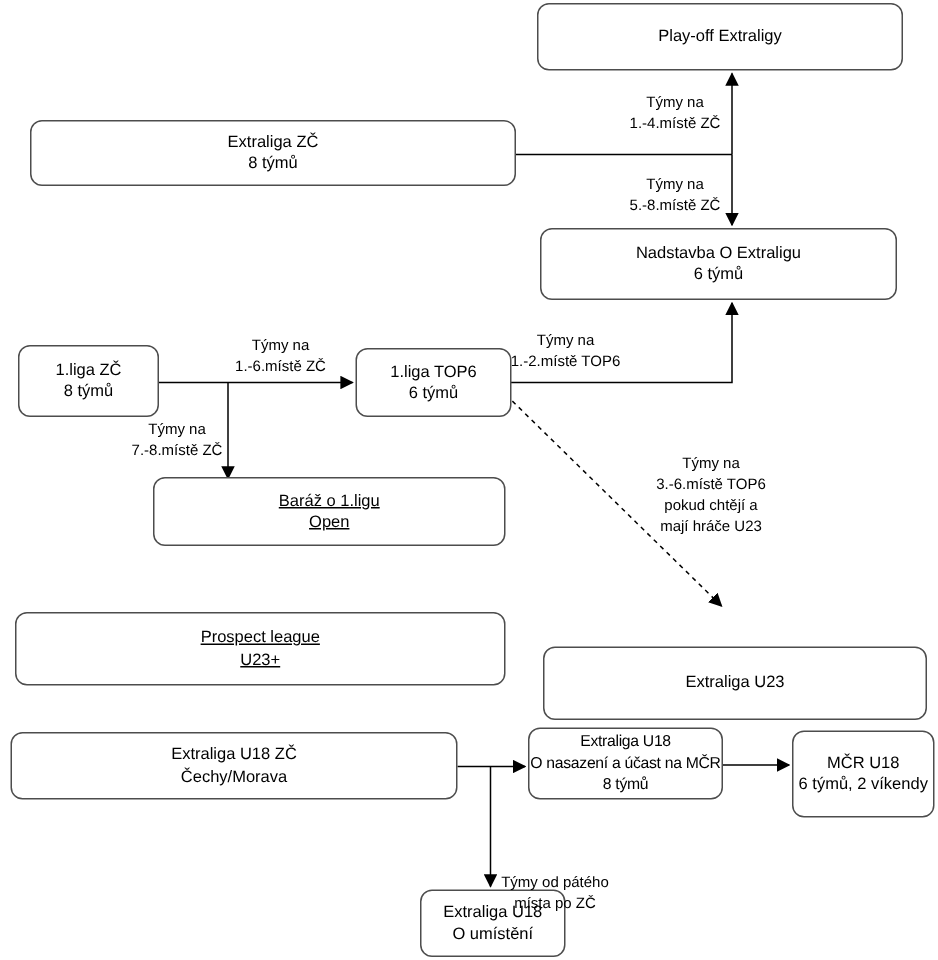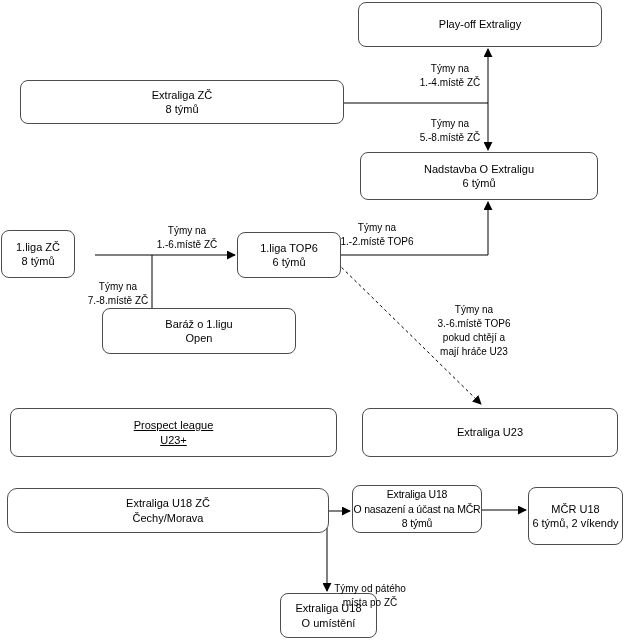--- a/index.html
+++ b/index.html
@@ -43,26 +43,26 @@
     text-align: center;
     white-space: pre;
     font-size: 10px;
     line-height: 14px;
     color: #000000;
   }
   
   #n-playoff        { left: 358px; top:   2px; width: 244px; height: 45px; }
   #n-extraliga-zc   { left:   20px; top:  80px; width: 324px; height: 44px; }
   #n-nadstavba      { left: 360px; top: 152px; width: 238px; height: 48px; }
-  #n-liga1-zc       { left:   1px; top: 230px; width:  74px; height: 48px; }
+  #n-liga1-zc       { left:   12px; top: 230px; width:  94px; height: 48px; }
   #n-liga1-top6     { left: 237px; top: 232px; width:  104px; height: 46px; }
-  #n-baraz          { left: 102px; top: 308px; width: 194px; height: 46px; }
+  #n-baraz          { left: 102px; top: 318px; width: 235px; height: 46px; text-decoration: underline; }
   #n-prospect       { left:  10px; top: 408px; width: 327px; height: 49px; text-decoration: underline; }
-  #n-extraliga-u23  { left: 362px; top: 408px; width: 256px; height: 49px; }
-  #n-u18-zc         { left:   7px; top: 488px; width: 322px; height: 45px; border-radius: 10px; }
+  #n-extraliga-u23  { left: 362px; top: 431px; width: 256px; height: 49px; }
+  #n-u18-zc         { left:   7px; top: 488px; width: 298px; height: 45px; }
   #n-u18-nasazeni   { left: 352px; top: 485px; width: 130px; height: 48px; font-size: 10.5px; letter-spacing: -0.2px; }
   #n-mcr-u18        { left: 528px; top: 487px; width:  95px; height: 58px; }
   #n-u18-umisteni   { left: 280px; top: 593px; width:  97px; height: 45px; }
   
   #l-to-playoff        { left: 400px; top:  62px; width: 100px; }
   #l-to-nadstavba      { left: 400px; top: 117px; width: 100px; }
   #l-to-top6           { left: 137px; top: 224px; width: 100px; }
   #l-to-baraz          { left:  68px; top: 280px; width: 100px; }
   #l-top6-to-nadstavba { left: 327px; top: 221px; width: 100px; }
   #l-top6-to-u23       { left: 414px; top: 303px; width: 120px; }

